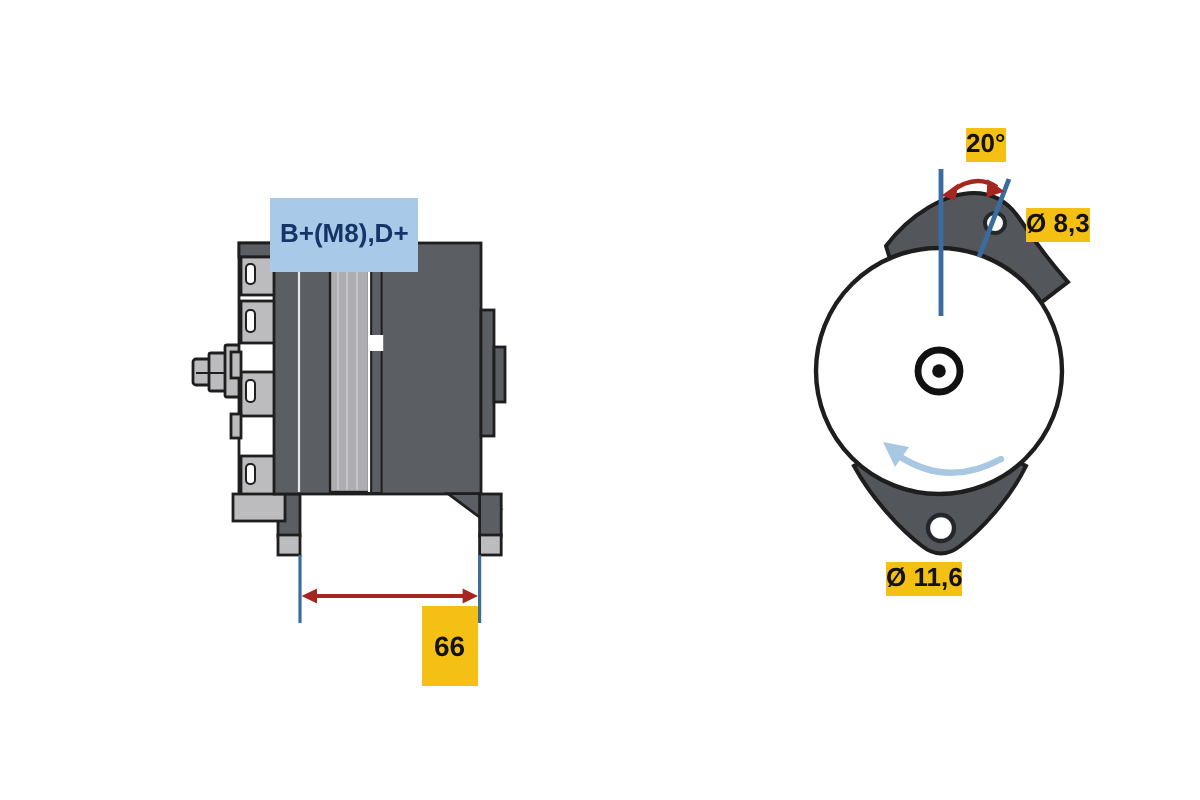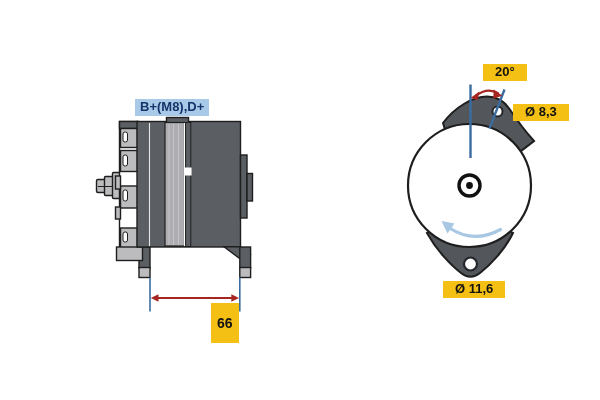--- a/index.html
+++ b/index.html
@@ -3,23 +3,23 @@
 <meta charset="utf-8">
 <style>
   html,body { margin:0; padding:0; background:#ffffff; }
   #stage {
     position:relative; width:600px; height:400px; background:#ffffff;
     font-family:"Liberation Sans", sans-serif; overflow:hidden;
   }
   #drawing { position:absolute; left:0; top:0; }
   .label {
     position:absolute; font-weight:bold; white-space:nowrap;
-    padding:1px 12px; line-height:1.15; letter-spacing:0;
+    padding:1px 0; line-height:1.15; letter-spacing:0;
   }
-  .blue-label  { background:#a9c9e9; color:#153468; font-size:13px; padding:1px 5px; }
+  .blue-label  { background:#a9c9e9; color:#153468; font-size:13px; padding:11px 5px; }
   .yellow-label{ background:#f4c013; color:#121212; font-size:13px; }
   
   .outl  { stroke:#1e1e1e; stroke-width:1.4; }
   .outl2 { stroke:#1e1e1e; stroke-width:2; }
   .dark  { fill:#5b5f64; }
   .light { fill:#aeaeb2; }
   .rib   { fill:#bcbcbe; }
   .lug   { fill:#53575c; }
   .blueline { stroke:#3a6ca0; }
   .redline  { stroke:#a52621; }

